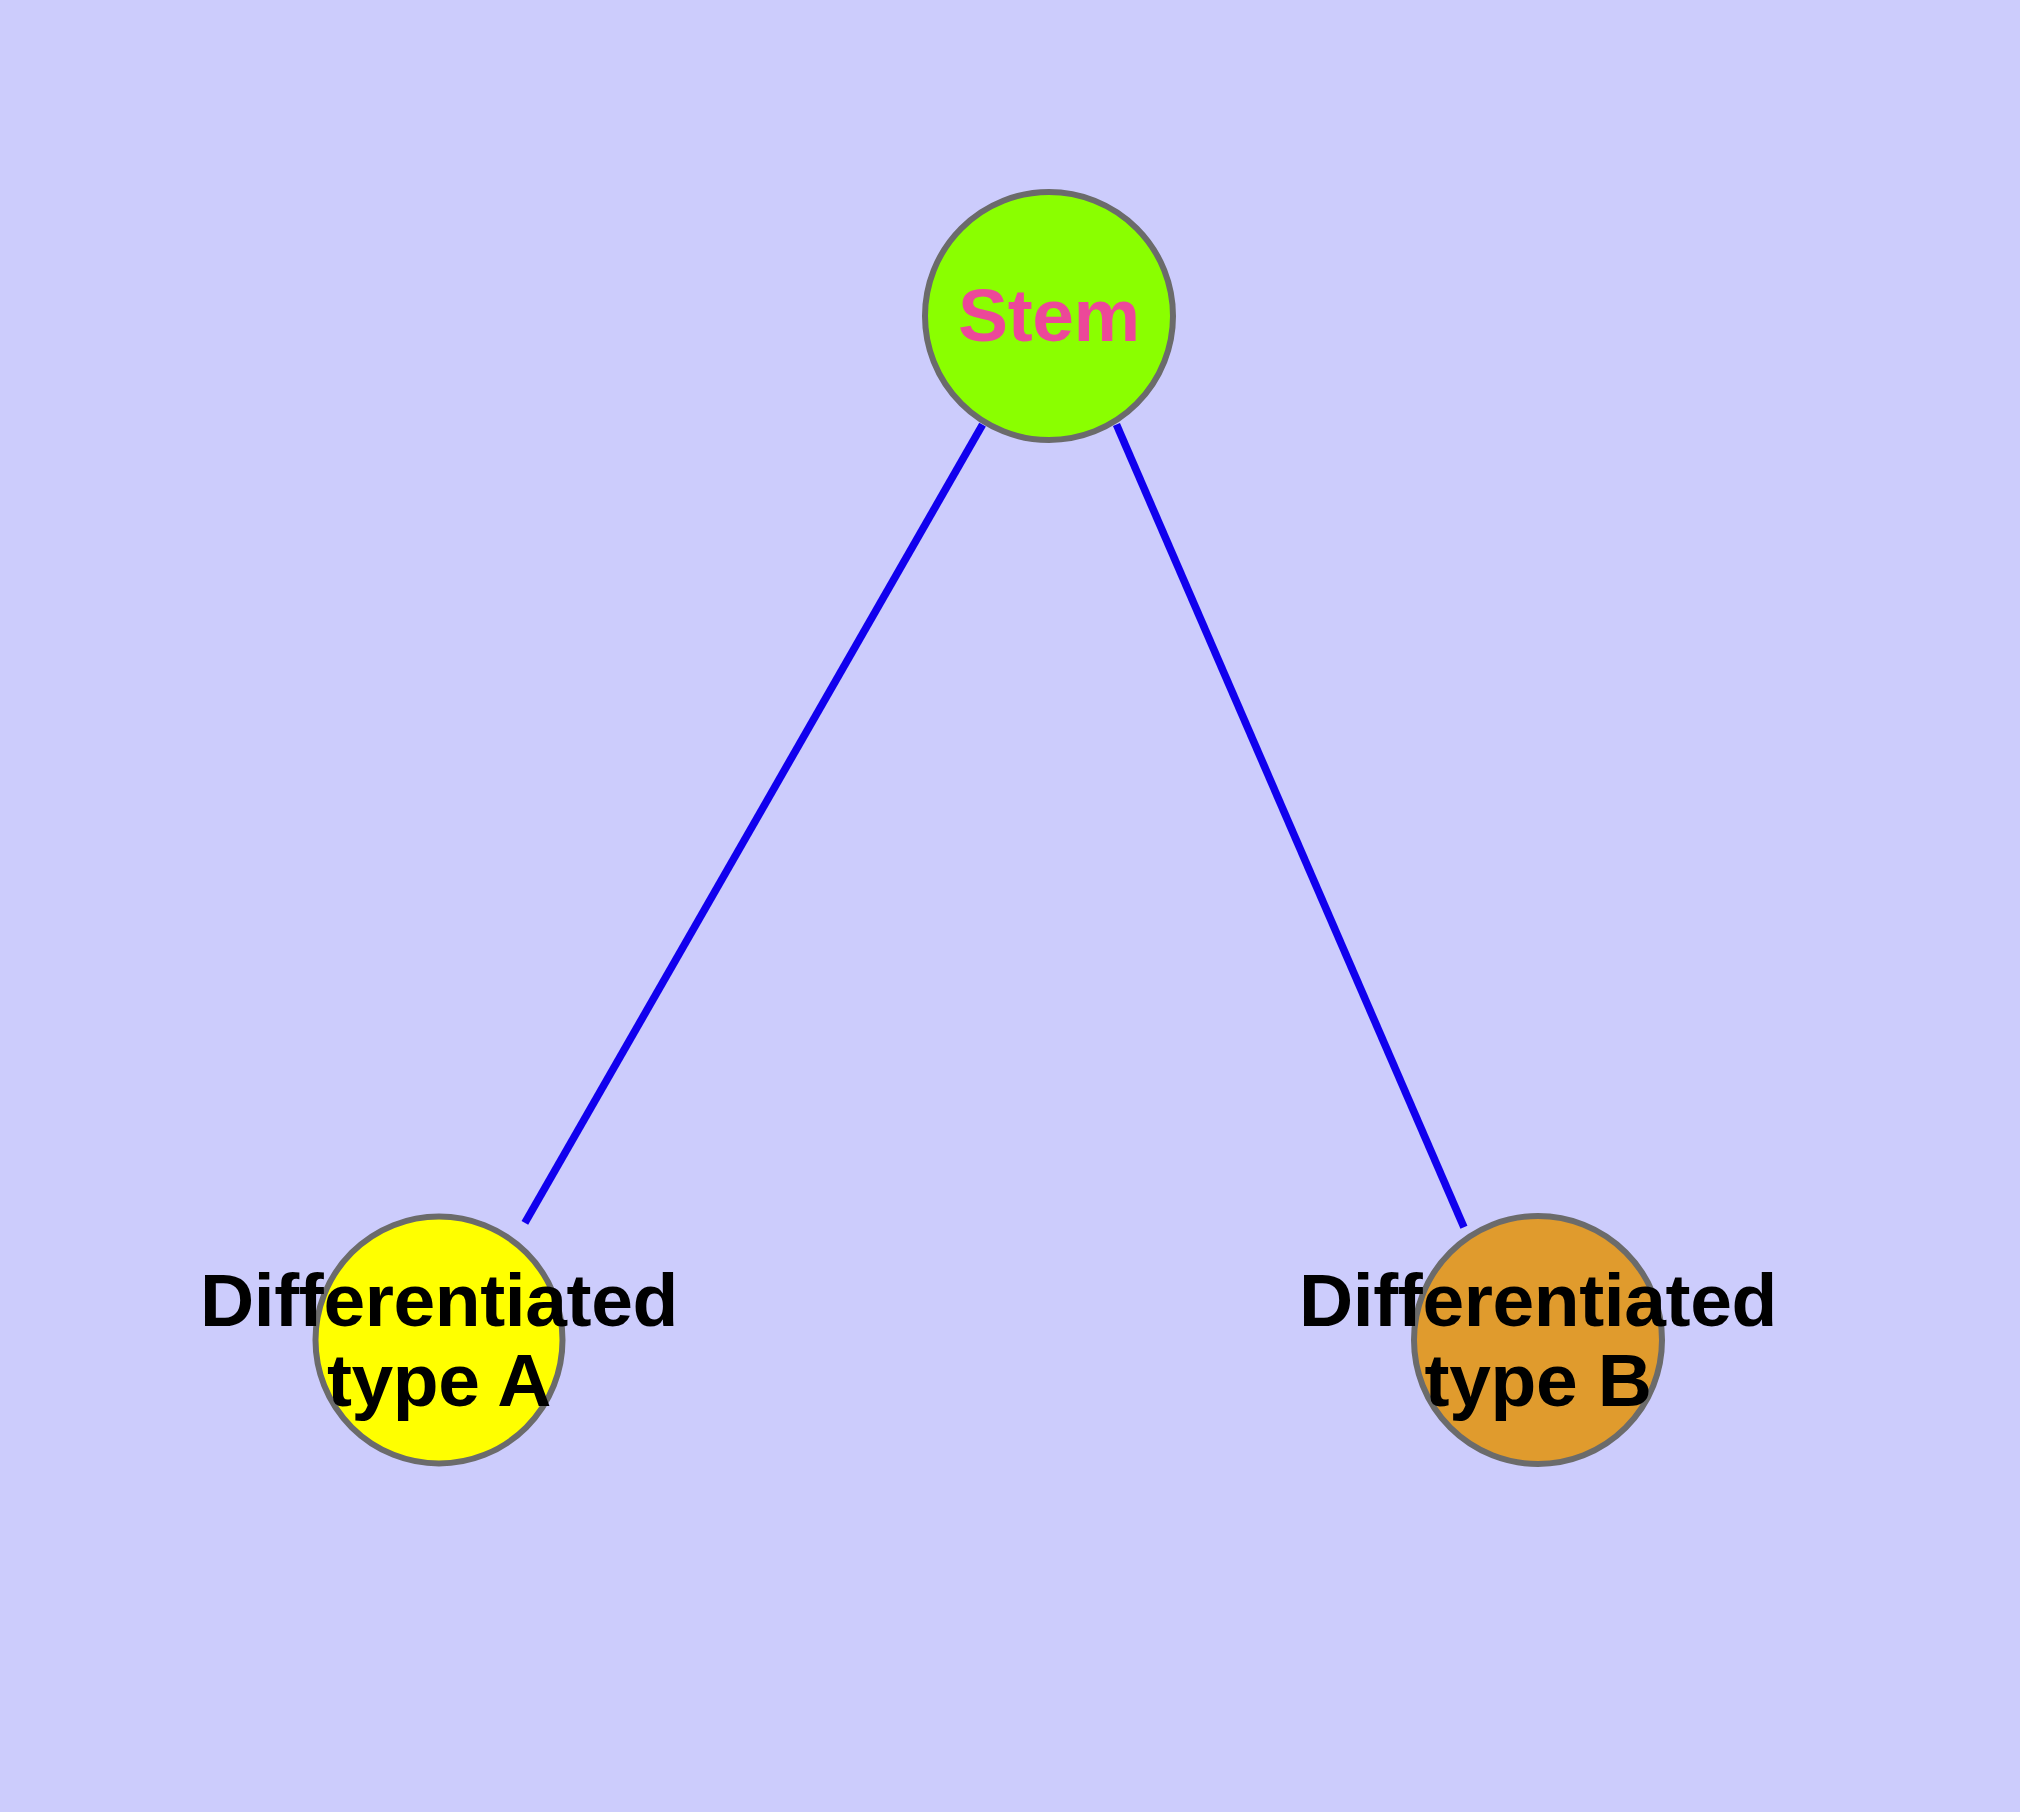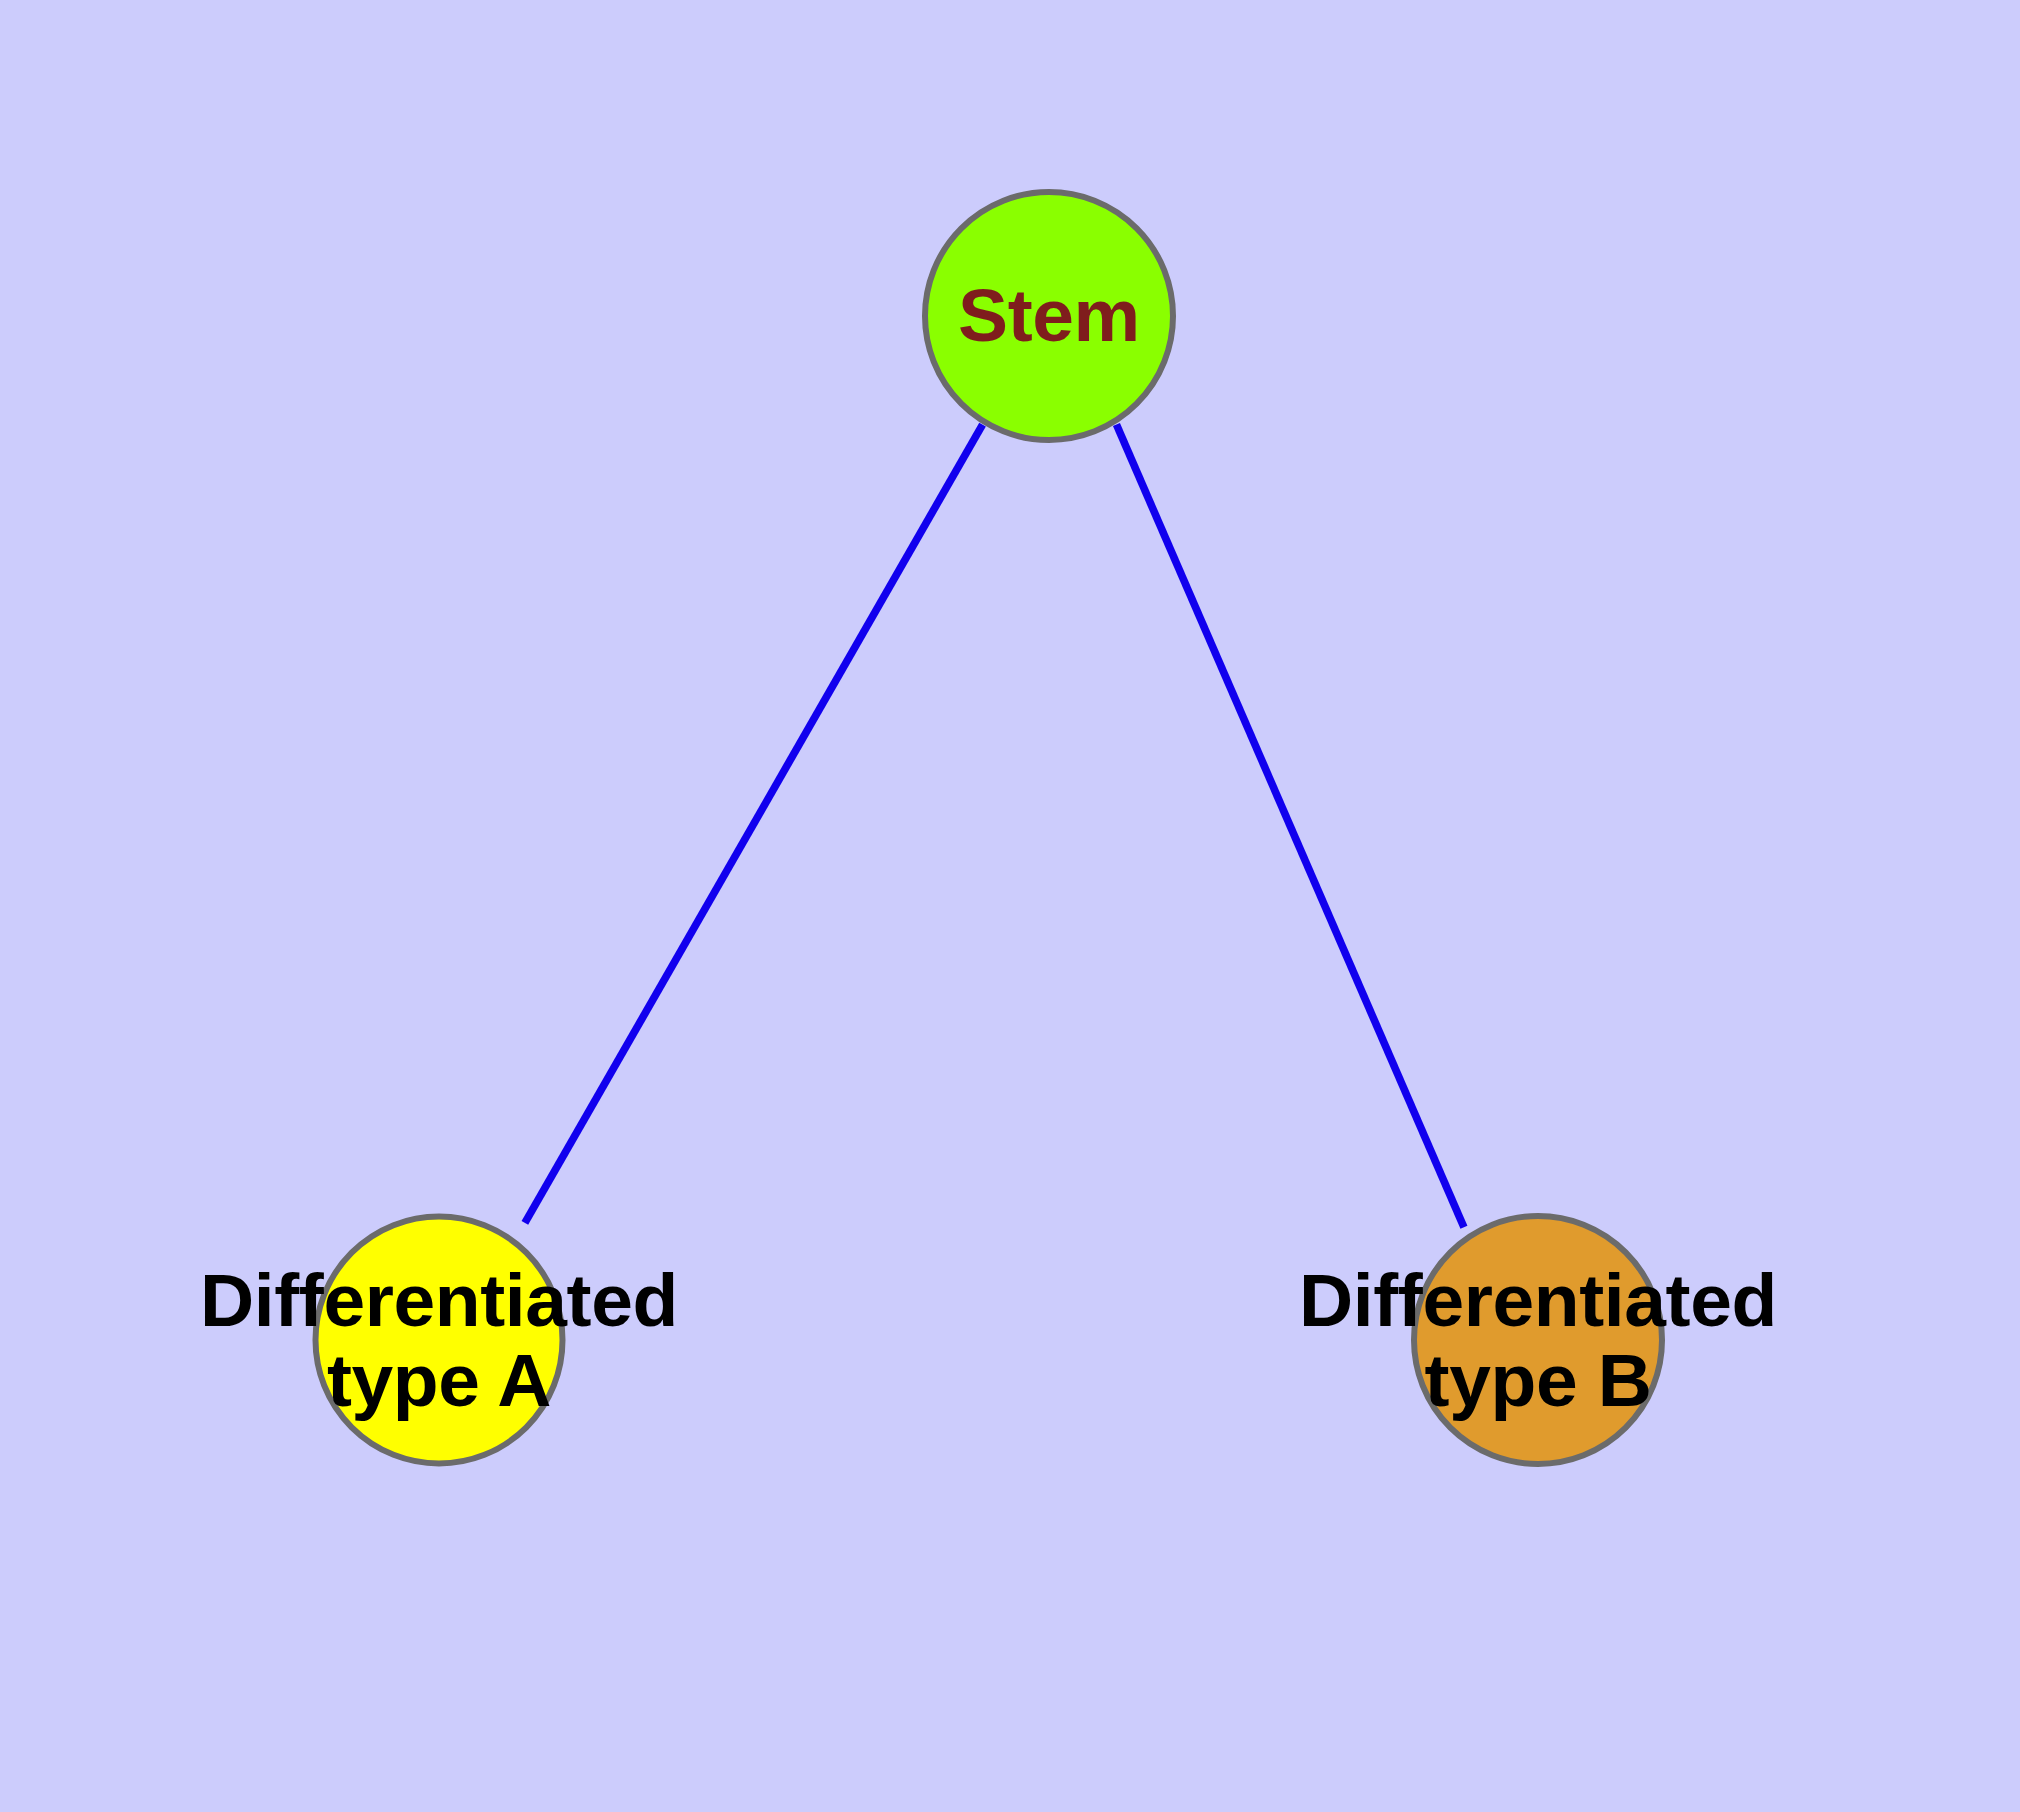--- a/index.html
+++ b/index.html
@@ -58,20 +58,20 @@
 
   <svg id="edge-layer" viewBox="0 0 2384 2138">
     <line class="graph-edge" x1="1159" y1="501" x2="619" y2="1443" stroke="#1100ee" stroke-width="9" stroke-linecap="butt"></line>
     <line class="graph-edge" x1="1317" y1="501" x2="1727" y2="1448" stroke="#1100ee" stroke-width="9" stroke-linecap="butt"></line>
   </svg>
 
   <div class="node" style="left: 1049px; top: 316px; width: 254px; height: 254px; background: rgb(138, 255, 0); border-color: rgb(107, 107, 107); border-width: 6px;"></div>
   <div class="node" style="left: 439px; top: 1340px; width: 253px; height: 253px; background: rgb(255, 255, 0); border-color: rgb(107, 107, 107); border-width: 6px;"></div>
   <div class="node" style="left: 1538px; top: 1340px; width: 254px; height: 254px; background: rgb(224, 155, 45); border-color: rgb(107, 107, 107); border-width: 6px;"></div>
 
-  <div class="node-label" style="left: 1049px; top: 316px; font-size: 75px; color: #7f1d1d;">Stem</div>
+  <div class="node-label" style="left: 1049px; top: 316px; font-size: 75px; color: #ec4899;">Stem</div>
   <div class="node-label" style="left: 439px; top: 1340px; font-size: 75px; color: rgb(0, 0, 0);">Differentiated
 type A</div>
   <div class="node-label" style="left: 1538px; top: 1340px; font-size: 75px; color: rgb(0, 0, 0);">Differentiated
 type B</div>
 
 </div>
 
 
 </body></html>

